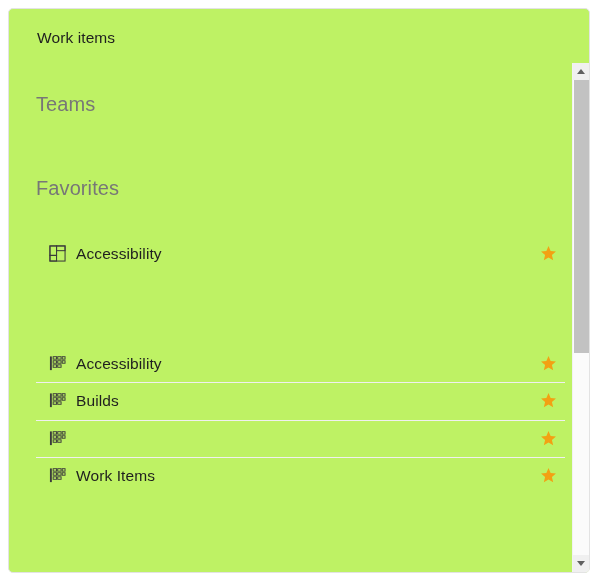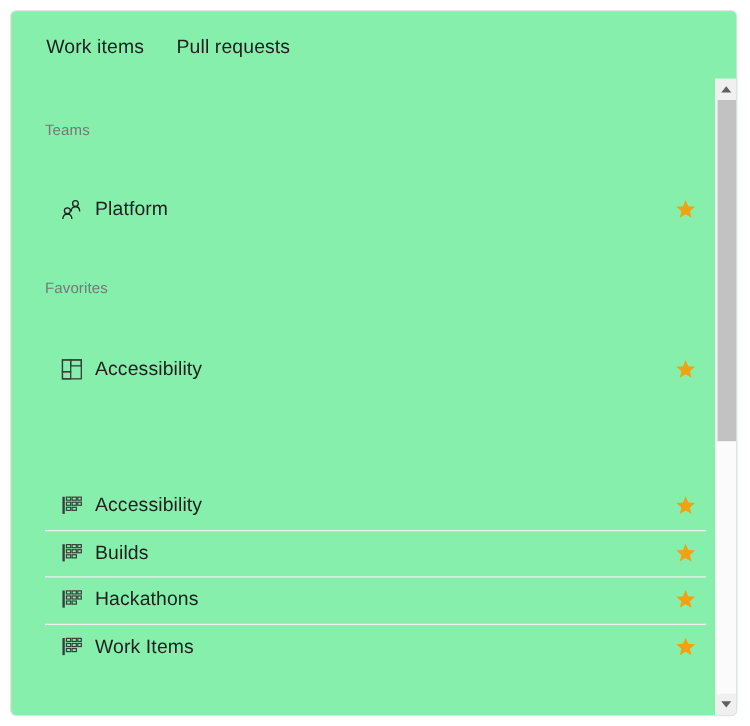--- a/index.html
+++ b/index.html
@@ -20,21 +20,21 @@
     background: #ffffff;
   }
 
   
   .card {
     position: absolute;
     left: 8px;
     top: 8px;
     width: 582px;
     height: 565px;
-    background: #86efac;
+    background: #bef264;
     border: 1px solid #e3e3e3;
     border-radius: 5px;
     box-sizing: border-box;
     overflow: hidden;
   }
 
   
   .tabbar {
     position: absolute;
     left: 0;
@@ -83,21 +83,21 @@
   .content {
     position: absolute;
     left: 0;
     top: 0;
     width: 100%;
   }
 
   
   .section-header {
     color: #777777;
-    font-size: 12px;
+    font-size: 20px;
     padding-left: 27px;
     line-height: 18px;
     letter-spacing: 0.1px;
   }
 
   
   .rowgroup { margin-top: 4px; }
 
   .row {
     position: relative;
@@ -195,49 +195,28 @@
 </head>
 <body>
 
 <div id="root">
   <div class="card">
 
     <div class="tabbar">
       <div class="tab">
         <span>Work items</span>
       </div>
-      <div class="tab">
-        <span>Pull requests</span>
-      </div>
     </div>
 
     <div class="scrollregion">
       <div class="content">
 
         <div class="sec-gap-top"></div>
         <div class="section-header">Teams</div>
         <div class="sec-gap-teams"></div>
-        <div class="rowgroup">
-          <div class="row">
-            <span class="row-icon">
-              <svg width="19" height="19" viewBox="0 0 20 20">
-                <circle cx="6.2" cy="11.2" r="2.5" fill="none" stroke="#1f1f1f" stroke-width="1.1"></circle>
-                <path d="M2.4 18.2 C2.4 15.3 4.1 14.0 6.2 14.0 C8.3 14.0 10.0 15.3 10.0 18.2" fill="none" stroke="#1f1f1f" stroke-width="1.1"></path>
-                <circle cx="13.0" cy="5.0" r="2.4" fill="none" stroke="#1f1f1f" stroke-width="1.1"></circle>
-                <path d="M9.4 11.7 C9.4 9.0 11.0 7.8 13.0 7.8 C15.0 7.8 16.6 9.0 16.6 11.7" fill="none" stroke="#1f1f1f" stroke-width="1.1"></path>
-              </svg>
-            </span>
-            <span class="row-label">Platform</span>
-            <span class="row-star">
-              <svg width="17" height="17" viewBox="0 0 20 20">
-                <path d="M10 1.2 L12.5 7.0 L18.8 7.5 L14.0 11.7 L15.5 17.9 L10 14.6 L4.5 17.9 L6.0 11.7 L1.2 7.5 L7.5 7.0 Z" fill="#f2a113"></path>
-              </svg>
-            </span>
-          </div>
-        </div>
 
         <div class="sec-gap"></div>
         <div class="section-header">Favorites</div>
         <div class="sec-gap"></div>
         <div class="rowgroup">
 
           <div class="row">
             <span class="row-icon">
               <svg width="17" height="17" viewBox="0 0 18 18">
                 <rect x="1" y="1" width="16" height="16" fill="none" stroke="#3b3b3b" stroke-width="1.1"></rect>
@@ -311,21 +290,20 @@
                 <rect x="4.4" y="1.8" width="3.6" height="2.6" fill="none" stroke="#3b3b3b" stroke-width="1"></rect>
                 <rect x="9.2" y="1.8" width="3.6" height="2.6" fill="none" stroke="#3b3b3b" stroke-width="1"></rect>
                 <rect x="14.0" y="1.8" width="3.0" height="2.6" fill="none" stroke="#3b3b3b" stroke-width="1"></rect>
                 <rect x="4.4" y="6.1" width="3.6" height="2.6" fill="none" stroke="#3b3b3b" stroke-width="1"></rect>
                 <rect x="9.2" y="6.1" width="3.6" height="2.6" fill="none" stroke="#3b3b3b" stroke-width="1"></rect>
                 <rect x="14.0" y="6.1" width="3.0" height="2.6" fill="none" stroke="#3b3b3b" stroke-width="1"></rect>
                 <rect x="4.4" y="10.4" width="3.6" height="2.6" fill="none" stroke="#3b3b3b" stroke-width="1"></rect>
                 <rect x="9.2" y="10.4" width="3.6" height="2.6" fill="none" stroke="#3b3b3b" stroke-width="1"></rect>
               </svg>
             </span>
-            <span class="row-label">Hackathons</span>
             <span class="row-star">
               <svg width="17" height="17" viewBox="0 0 20 20">
                 <path d="M10 1.2 L12.5 7.0 L18.8 7.5 L14.0 11.7 L15.5 17.9 L10 14.6 L4.5 17.9 L6.0 11.7 L1.2 7.5 L7.5 7.0 Z" fill="#f2a113"></path>
               </svg>
             </span>
           </div>
 
           <div class="row">
             <span class="row-icon">
               <svg width="17" height="17" viewBox="0 0 18 18">

